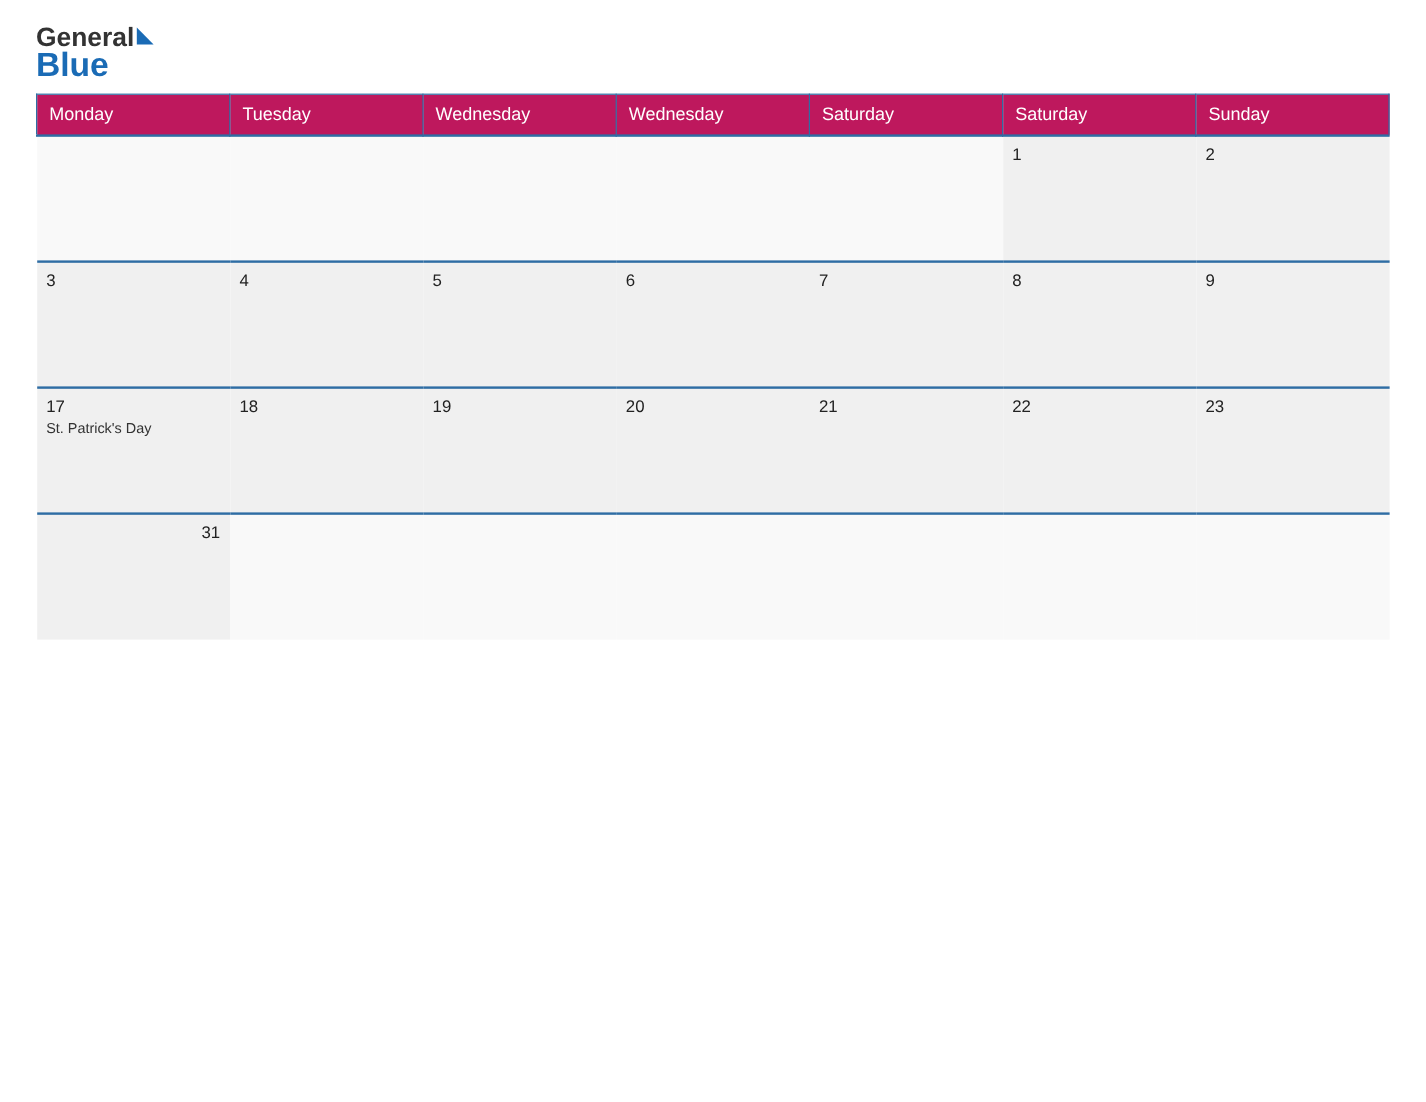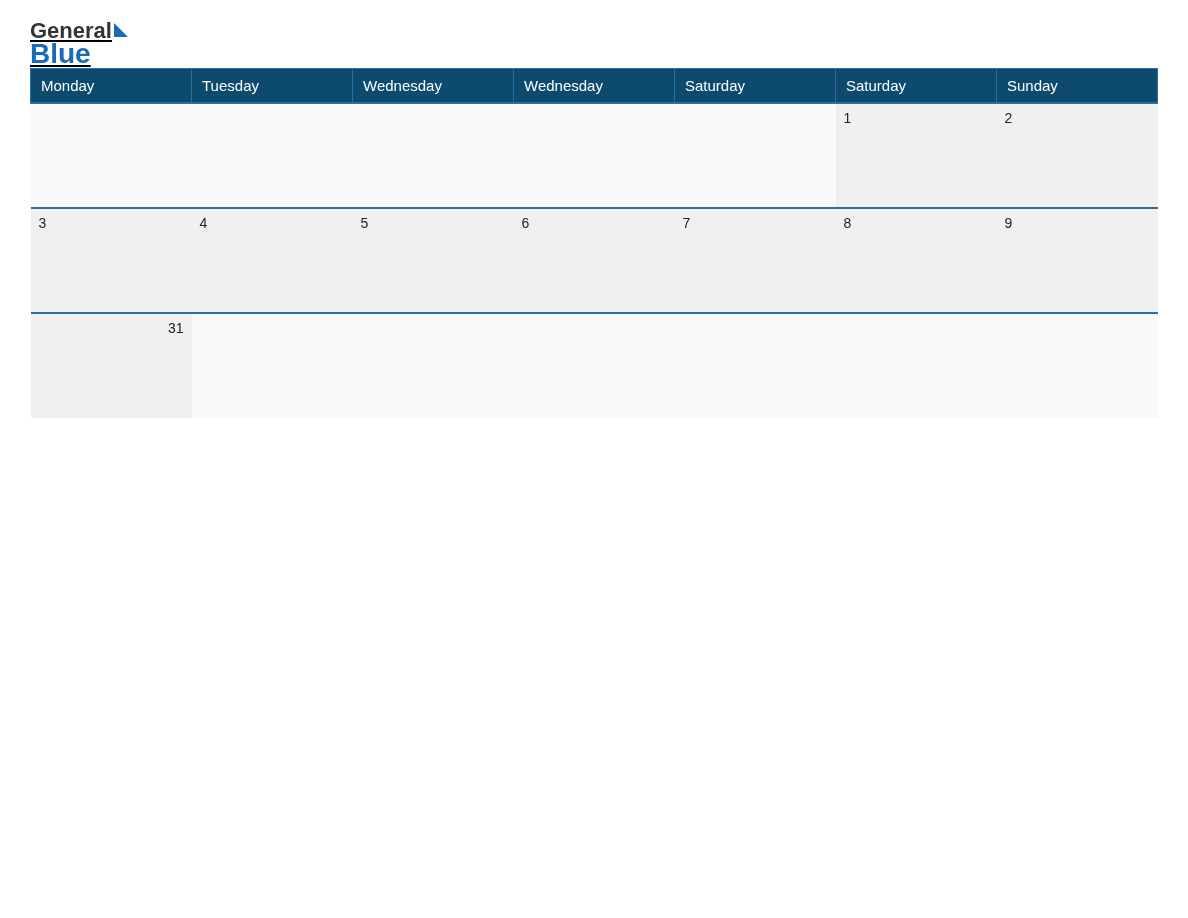--- a/index.html
+++ b/index.html
@@ -7,21 +7,21 @@
       font-family: Arial, sans-serif;
       background: #fff;
       width: 1188px;
       min-height: 918px;
       padding: 20px 30px;
     }
     .header {
       display: flex;
       align-items: center;
       justify-content: space-between;
-      text-decoration: underline;
+      margin-bottom: 10px;
     }
     .logo {
       display: flex;
       align-items: flex-end;
       font-size: 22px;
       font-weight: bold;
       color: #333;
       line-height: 1;
     }
     .logo-general { color: #333; }
@@ -53,21 +53,21 @@
       font-size: 18px;
       color: #333;
       min-width: 100px;
       text-align: right;
     }
     .calendar {
       width: 100%;
       border-collapse: collapse;
     }
     .calendar thead tr th {
-      background-color: #0c4a6e;
+      background-color: #be185d;
       color: #fff;
       font-size: 15px;
       font-weight: normal;
       padding: 8px 10px;
       text-align: left;
       border: 1px solid #2e6da4;
     }
     .calendar tbody tr td {
       width: calc(100% / 7);
       height: 105px;
@@ -164,20 +164,41 @@
         <td>
           <span class="day-num">7</span>
         </td>
         <td>
           <span class="day-num">8</span>
         </td>
         <td>
           <span class="day-num">9</span>
         </td>
       </tr>
+      <tr>
+        <td><span class="day-num">17</span><span class="event-text">St. Patrick's Day</span></td>
+        <td>
+          <span class="day-num">18</span>
+        </td>
+        <td>
+          <span class="day-num">19</span>
+        </td>
+        <td>
+          <span class="day-num">20</span>
+        </td>
+        <td>
+          <span class="day-num">21</span>
+        </td>
+        <td>
+          <span class="day-num">22</span>
+        </td>
+        <td>
+          <span class="day-num">23</span>
+        </td>
+      </tr>
       <tr class="last-row">
         <td>
           <span class="day-num">31</span>
         </td>
         <td class="empty-cell"></td>
         <td class="empty-cell"></td>
         <td class="empty-cell"></td>
         <td class="empty-cell"></td>
         <td class="empty-cell"></td>
         <td class="empty-cell"></td>

